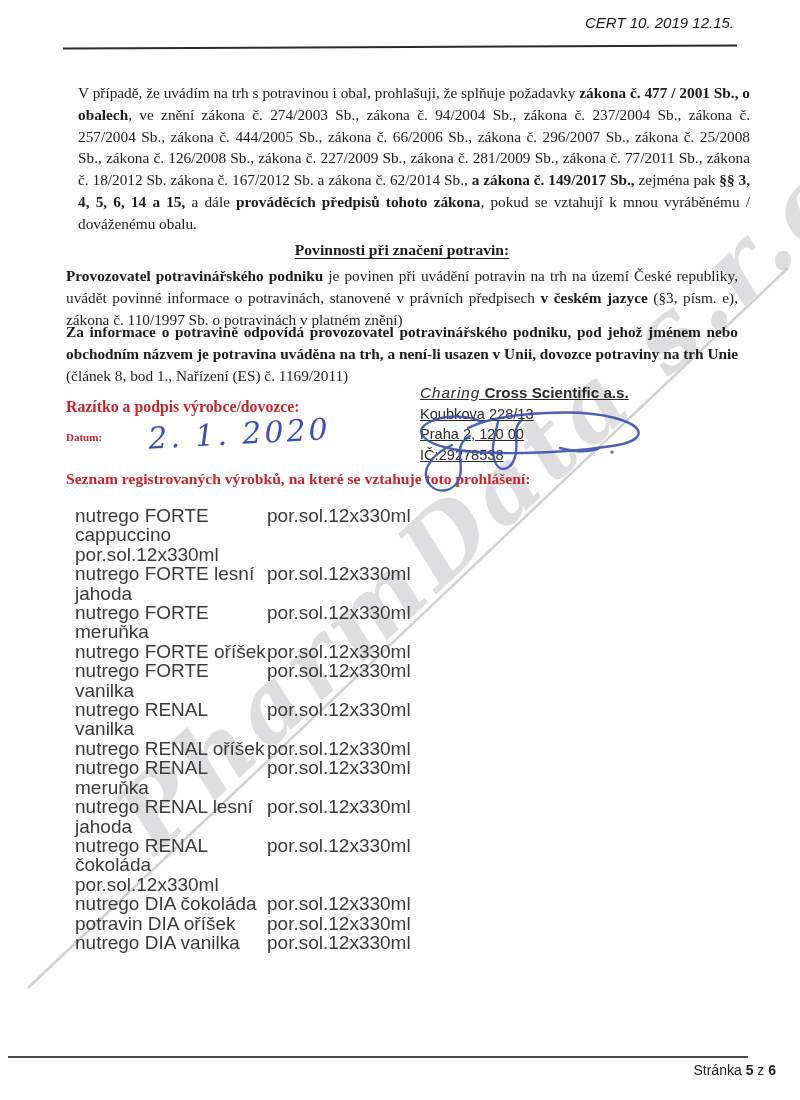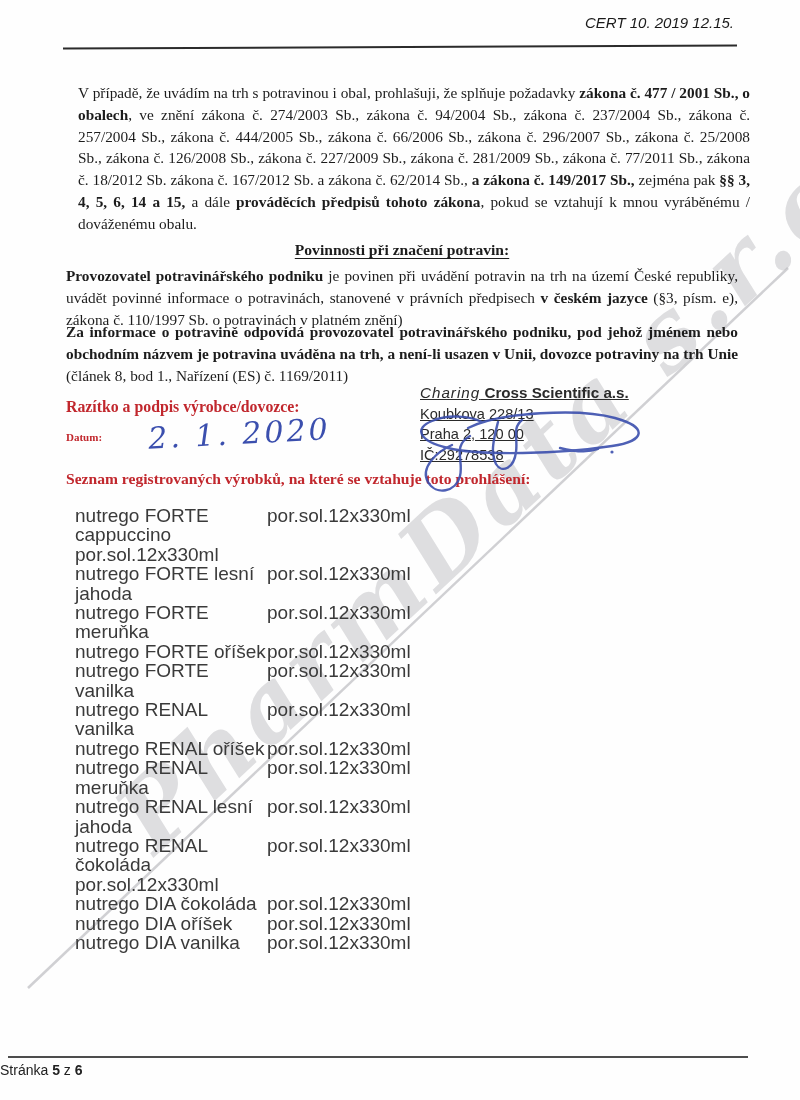--- a/index.html
+++ b/index.html
@@ -65,21 +65,21 @@
   .product-list { position:absolute; left:75px; top:506px; z-index:2;
     font-family:"Liberation Sans", sans-serif; font-size:19px; color:#3a3a3a; }
   .product-row { display:flex; line-height:19.4px; }
   .product-row .pname { width:192px; }
   
   .rule-bottom {
     position:absolute; top:1056px; left:8px; width:740px; height:2px;
     background:#4d4d4d; z-index:2;
   }
   .footer-text {
-    position:absolute; top:1062px; left:0; width:760px; text-align:left; z-index:2;
+    position:absolute; top:1062px; left:16px; width:760px; text-align:right; z-index:2;
     font-family:"Liberation Sans", sans-serif; font-size:14px; color:#222;
   }
   .footer-text .b { font-weight:bold; }
 </style>
 </head>
 <body>
 
 <div class="page">
 
   <div class="wm-layer">
@@ -166,21 +166,21 @@
         <span class="ppack">por.sol.12x330ml</span>
       </div>
     <div class="product-row">
         <span class="ppack">por.sol.12x330ml</span>
       </div>
     <div class="product-row">
         <span class="pname">nutrego DIA čokoláda</span>
         <span class="ppack">por.sol.12x330ml</span>
       </div>
     <div class="product-row">
-        <span class="pname">nutrego DIA oříšek</span>
+        <span class="pname">potravin DIA oříšek</span>
         <span class="ppack">por.sol.12x330ml</span>
       </div>
     <div class="product-row">
         <span class="pname">nutrego DIA vanilka</span>
         <span class="ppack">por.sol.12x330ml</span>
       </div>
   </div>
 
   <div class="rule-bottom"></div>
   <div class="footer-text"><span>Stránka </span><span class="b">5</span><span> z </span><span class="b">6</span></div>

